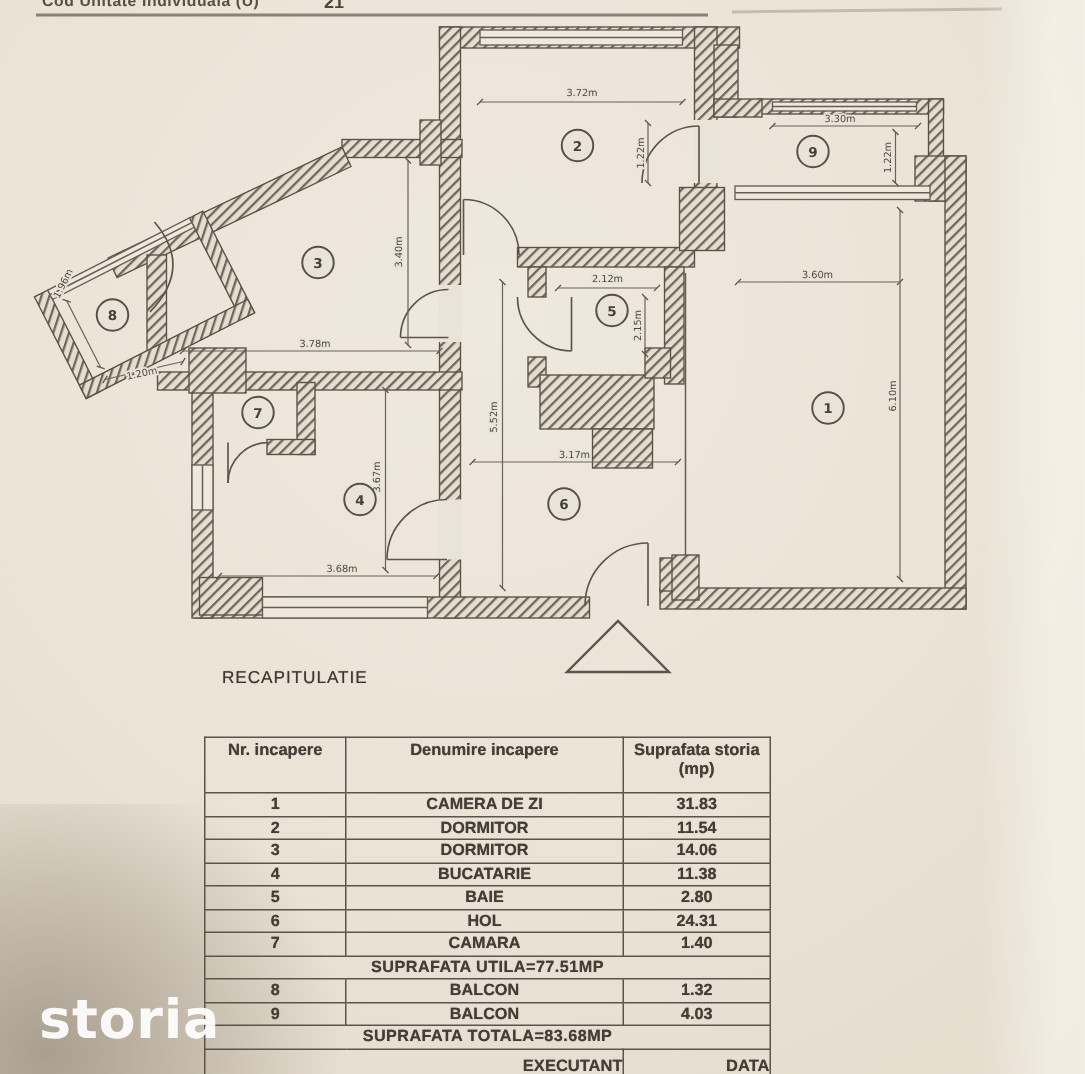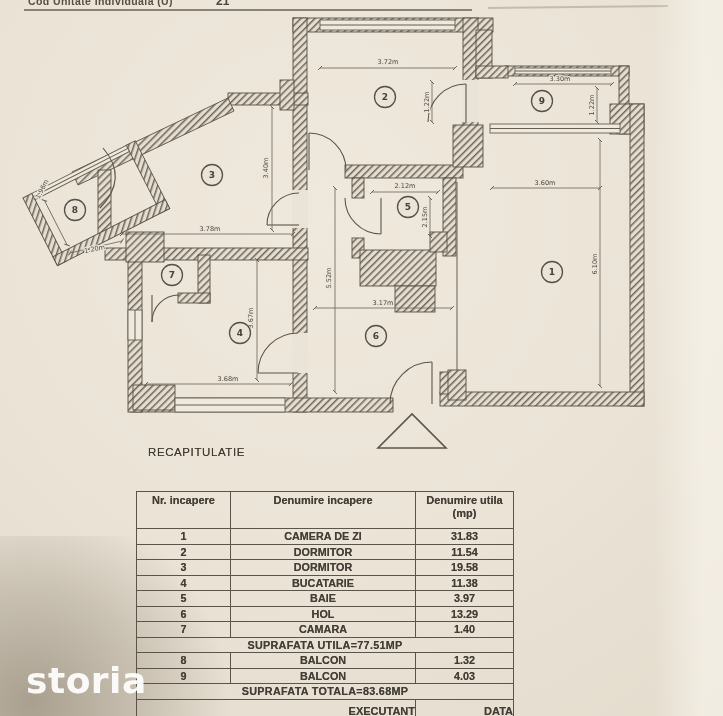--- a/index.html
+++ b/index.html
@@ -248,55 +248,55 @@
   <colgroup>
       <col style="width:94px">
       <col style="width:185px">
       <col style="width:98px">
     </colgroup>
   <thead>
     <tr>
       <th>Nr. incapere</th>
       <th>Denumire incapere</th>
       <th>
-        <div>Denumire utila</div>
+        <div>Suprafata storia</div>
         <div>(mp)</div>
       </th>
     </tr>
   </thead>
   <tbody id="rows-main">
       <tr>
     <td>1</td>
     <td>CAMERA DE ZI</td>
     <td>31.83</td>
   </tr>
       <tr>
     <td>2</td>
     <td>DORMITOR</td>
     <td>11.54</td>
   </tr>
       <tr>
     <td>3</td>
     <td>DORMITOR</td>
-    <td>19.58</td>
+    <td>14.06</td>
   </tr>
       <tr>
     <td>4</td>
     <td>BUCATARIE</td>
     <td>11.38</td>
   </tr>
       <tr>
     <td>5</td>
     <td>BAIE</td>
-    <td>3.97</td>
+    <td>2.80</td>
   </tr>
       <tr>
     <td>6</td>
     <td>HOL</td>
-    <td>13.29</td>
+    <td>24.31</td>
   </tr>
       <tr>
     <td>7</td>
     <td>CAMARA</td>
     <td>1.40</td>
   </tr>
     </tbody>
   <tbody>
     <tr>
       <td class="span-row" colspan="3">SUPRAFATA UTILA=77.51MP</td>

